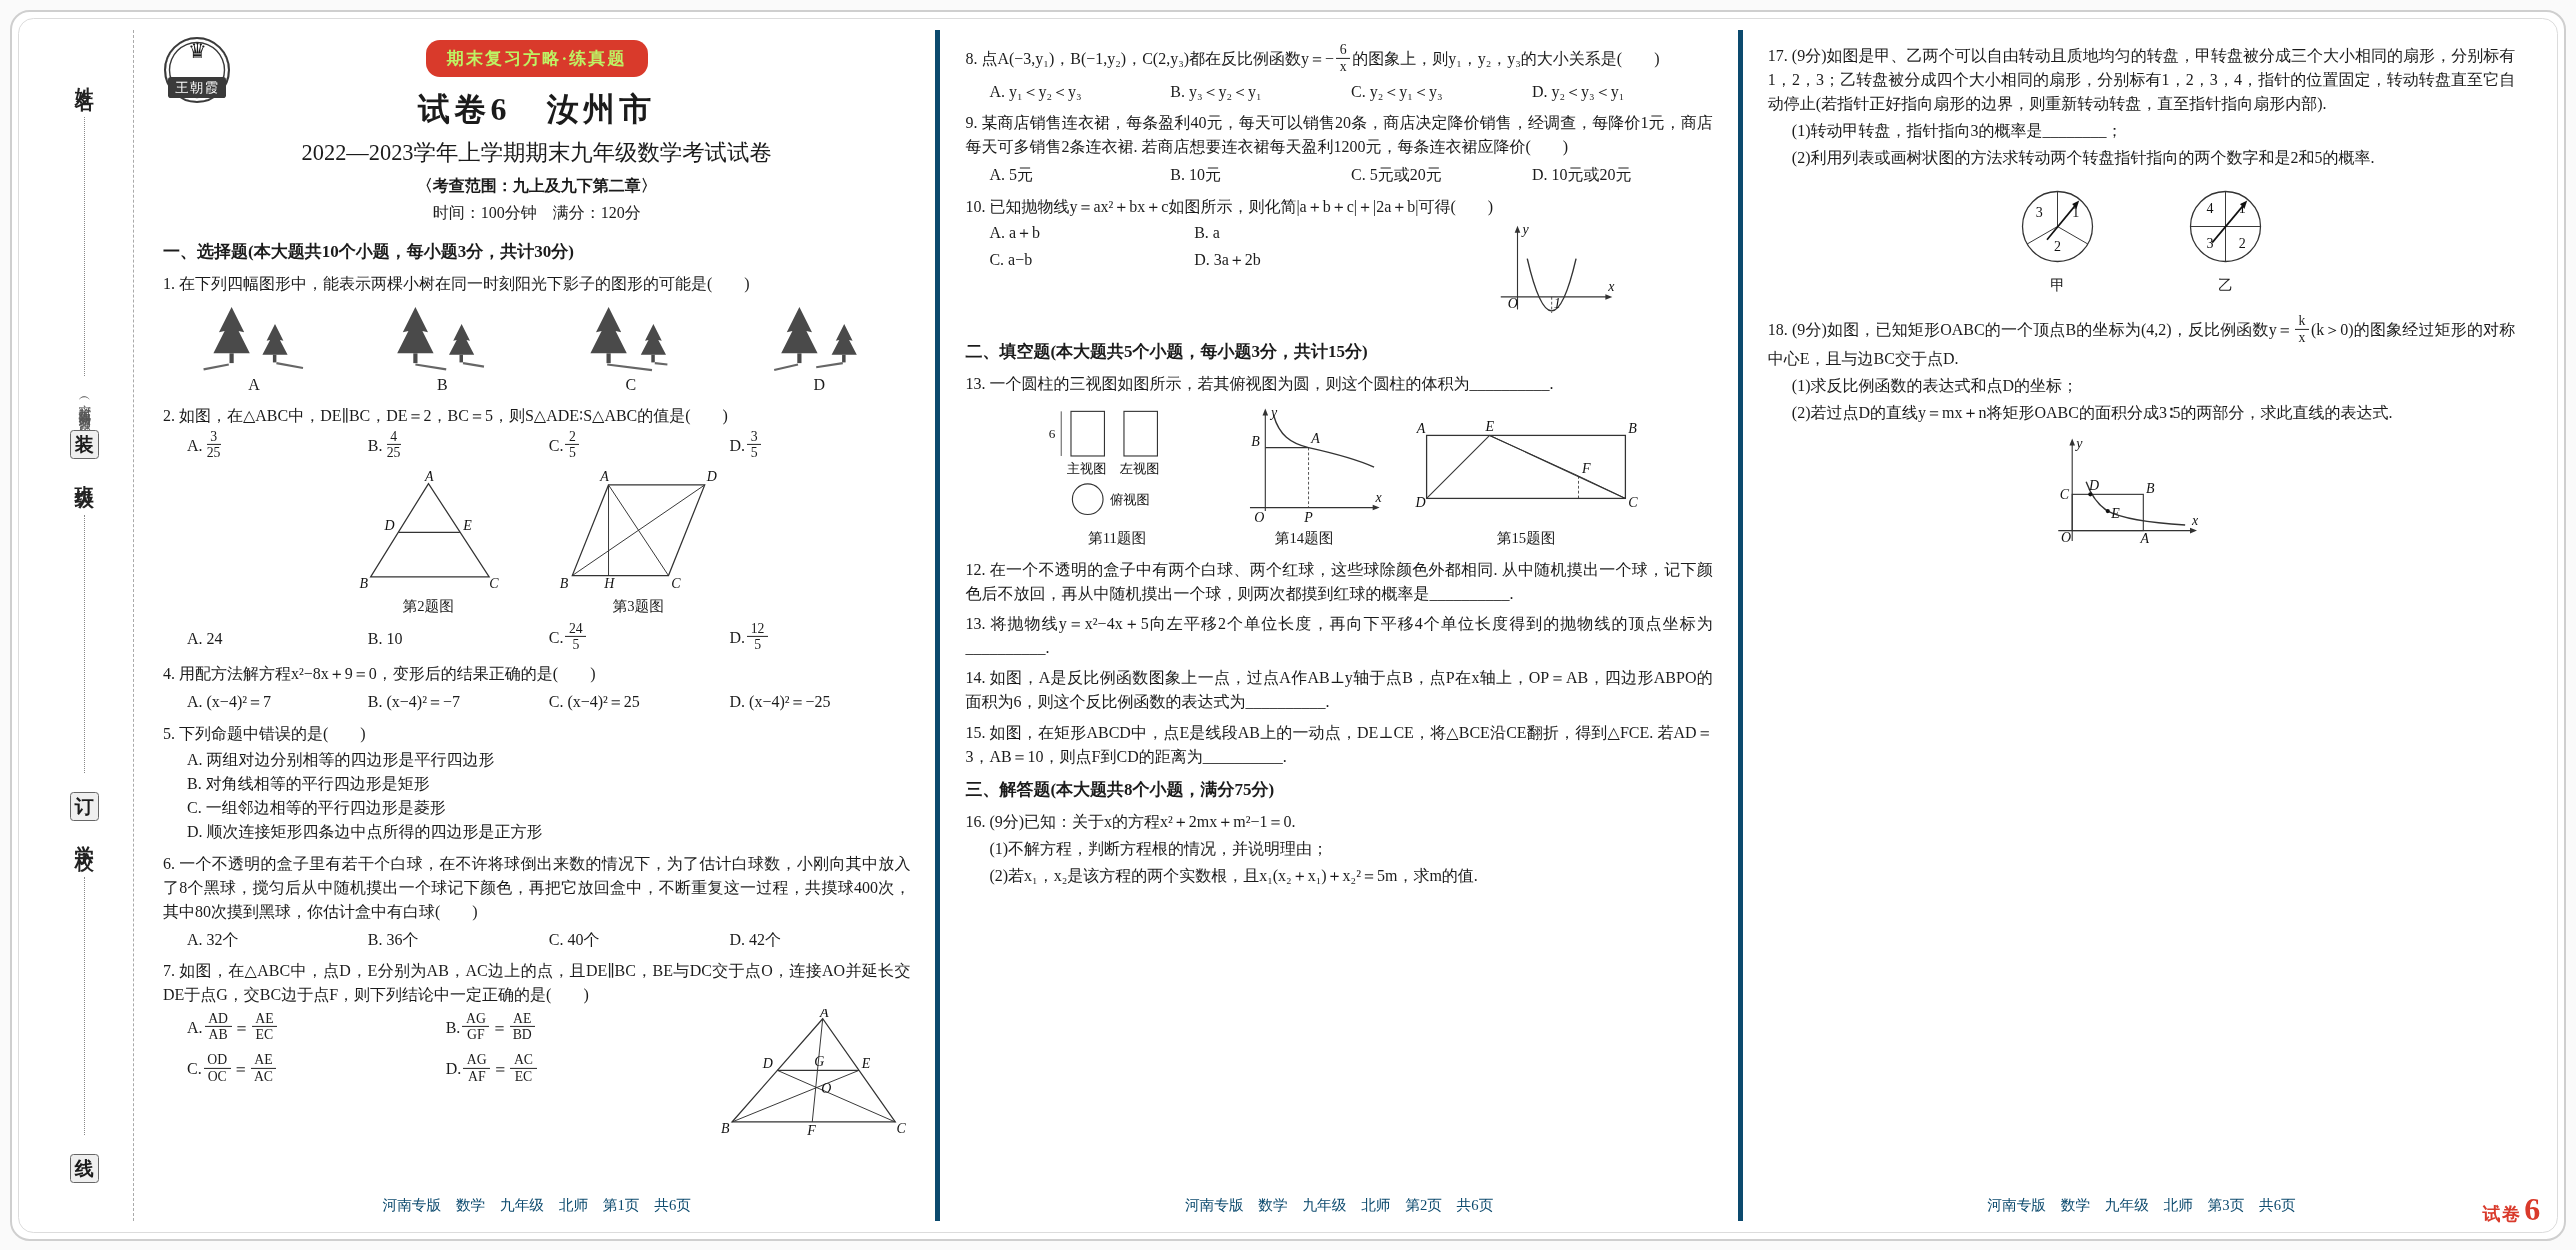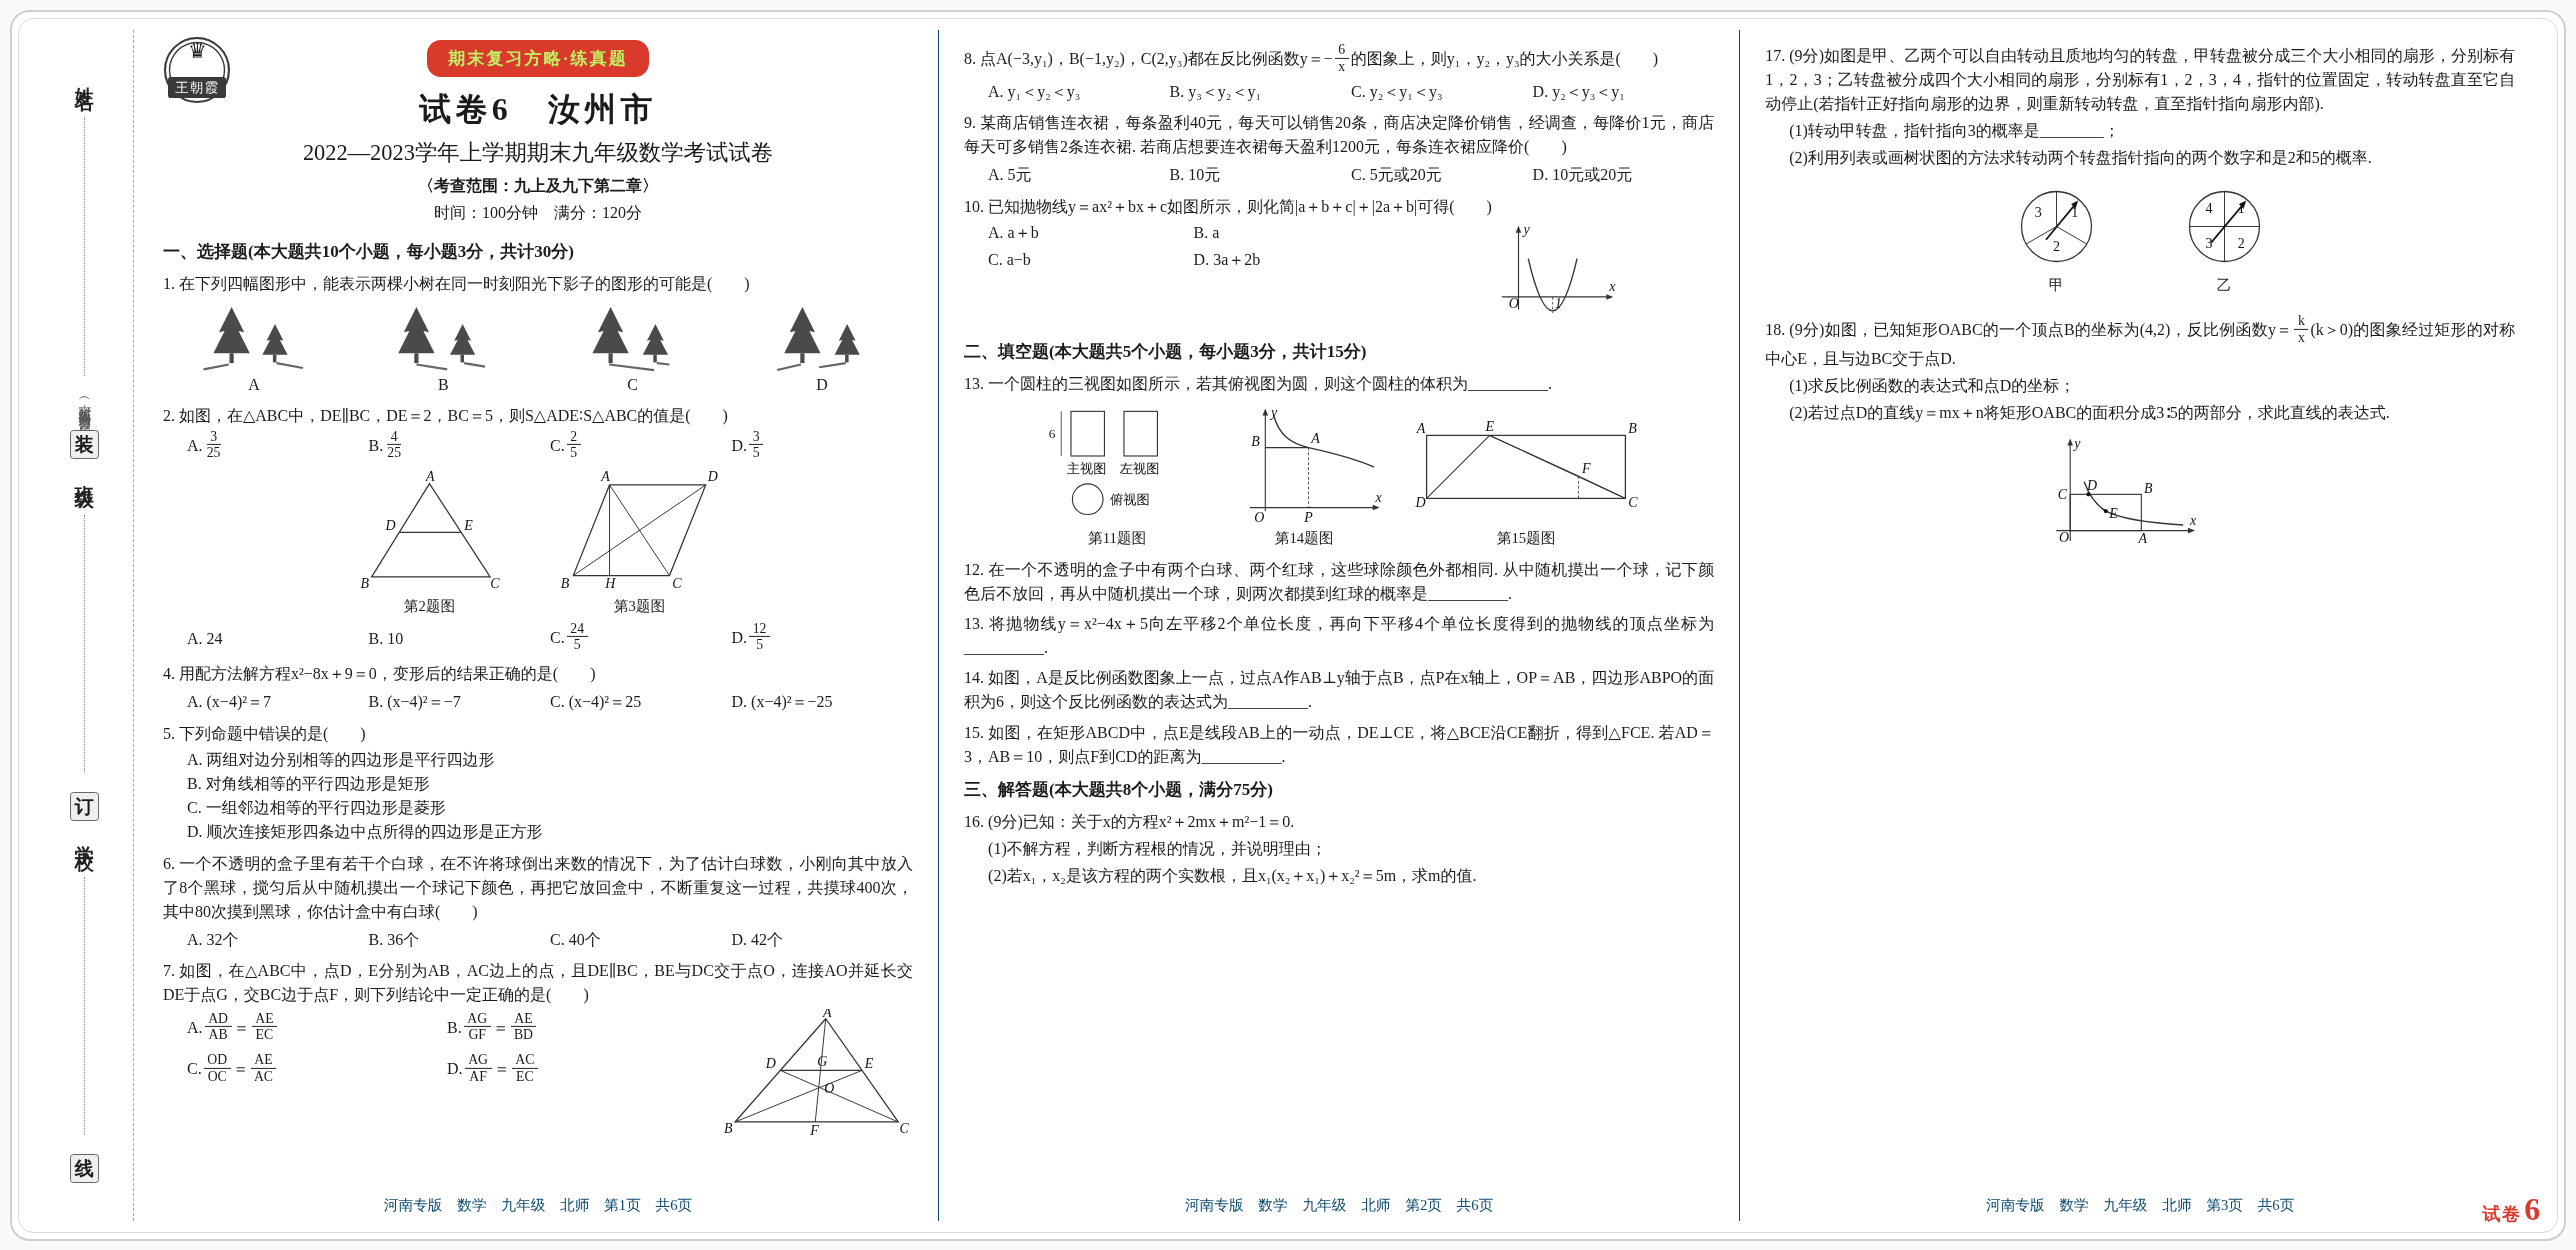--- a/index.html
+++ b/index.html
@@ -13,21 +13,21 @@
   .strip { width:98px; display:flex; flex-direction:column; align-items:center; padding:42px 0 28px; border-right:1.4px dashed #aaa; margin-right:4.2px; }
   .vlab { writing-mode:vertical-rl; font-size:19px; letter-spacing:5.6px; font-weight:bold; color:#222; }
   .vdots { flex:1; border-left:1.4px dotted #888; margin:9.8px 0; min-height:42px; }
   .vnote { writing-mode:vertical-rl; font-size:12.6px; color:#555; letter-spacing:2.1px; margin:7px 0; }
   .bbox { width:29px; height:29px; border:1.4px solid #666; background:#efefef; border-radius:3.5px;
           display:flex; align-items:center; justify-content:center; font-size:19px; font-weight:bold; margin:9.8px 0; }
 
   
   .cols { flex:1; display:flex; }
   .col { flex:1; display:flex; flex-direction:column; padding:9.8px 25px 5.6px; font-size:16px; line-height:1.5; position:relative; }
-  .col + .col { border-left:1px solid #0c4a6e; }
+  .col + .col { border-left:5px solid #0c4a6e; }
 
   
   .hdr { position:relative; text-align:center; margin-bottom:5.6px; }
   .badge { display:inline-block; background:#d93a2b; color:#bef264; font-weight:bold; font-size:17px;
            padding:6px 21px; border-radius:14px; letter-spacing:2.1px; }
   .title { font-size:32px; font-weight:bold; letter-spacing:4.2px; margin:8.4px 0 1.4px; }
   .subtitle { font-size:22.4px; font-weight:normal; margin:2.8px 0 1.4px; }
   .scope { font-size:16px; font-weight:bold; margin:4.2px 0 1.4px; }
   .timescore { font-size:16px; margin:2.8px 0 1.4px; }
   .logo { position:absolute; left:-4.2px; top:-2.8px; width:77px; text-align:center; }

